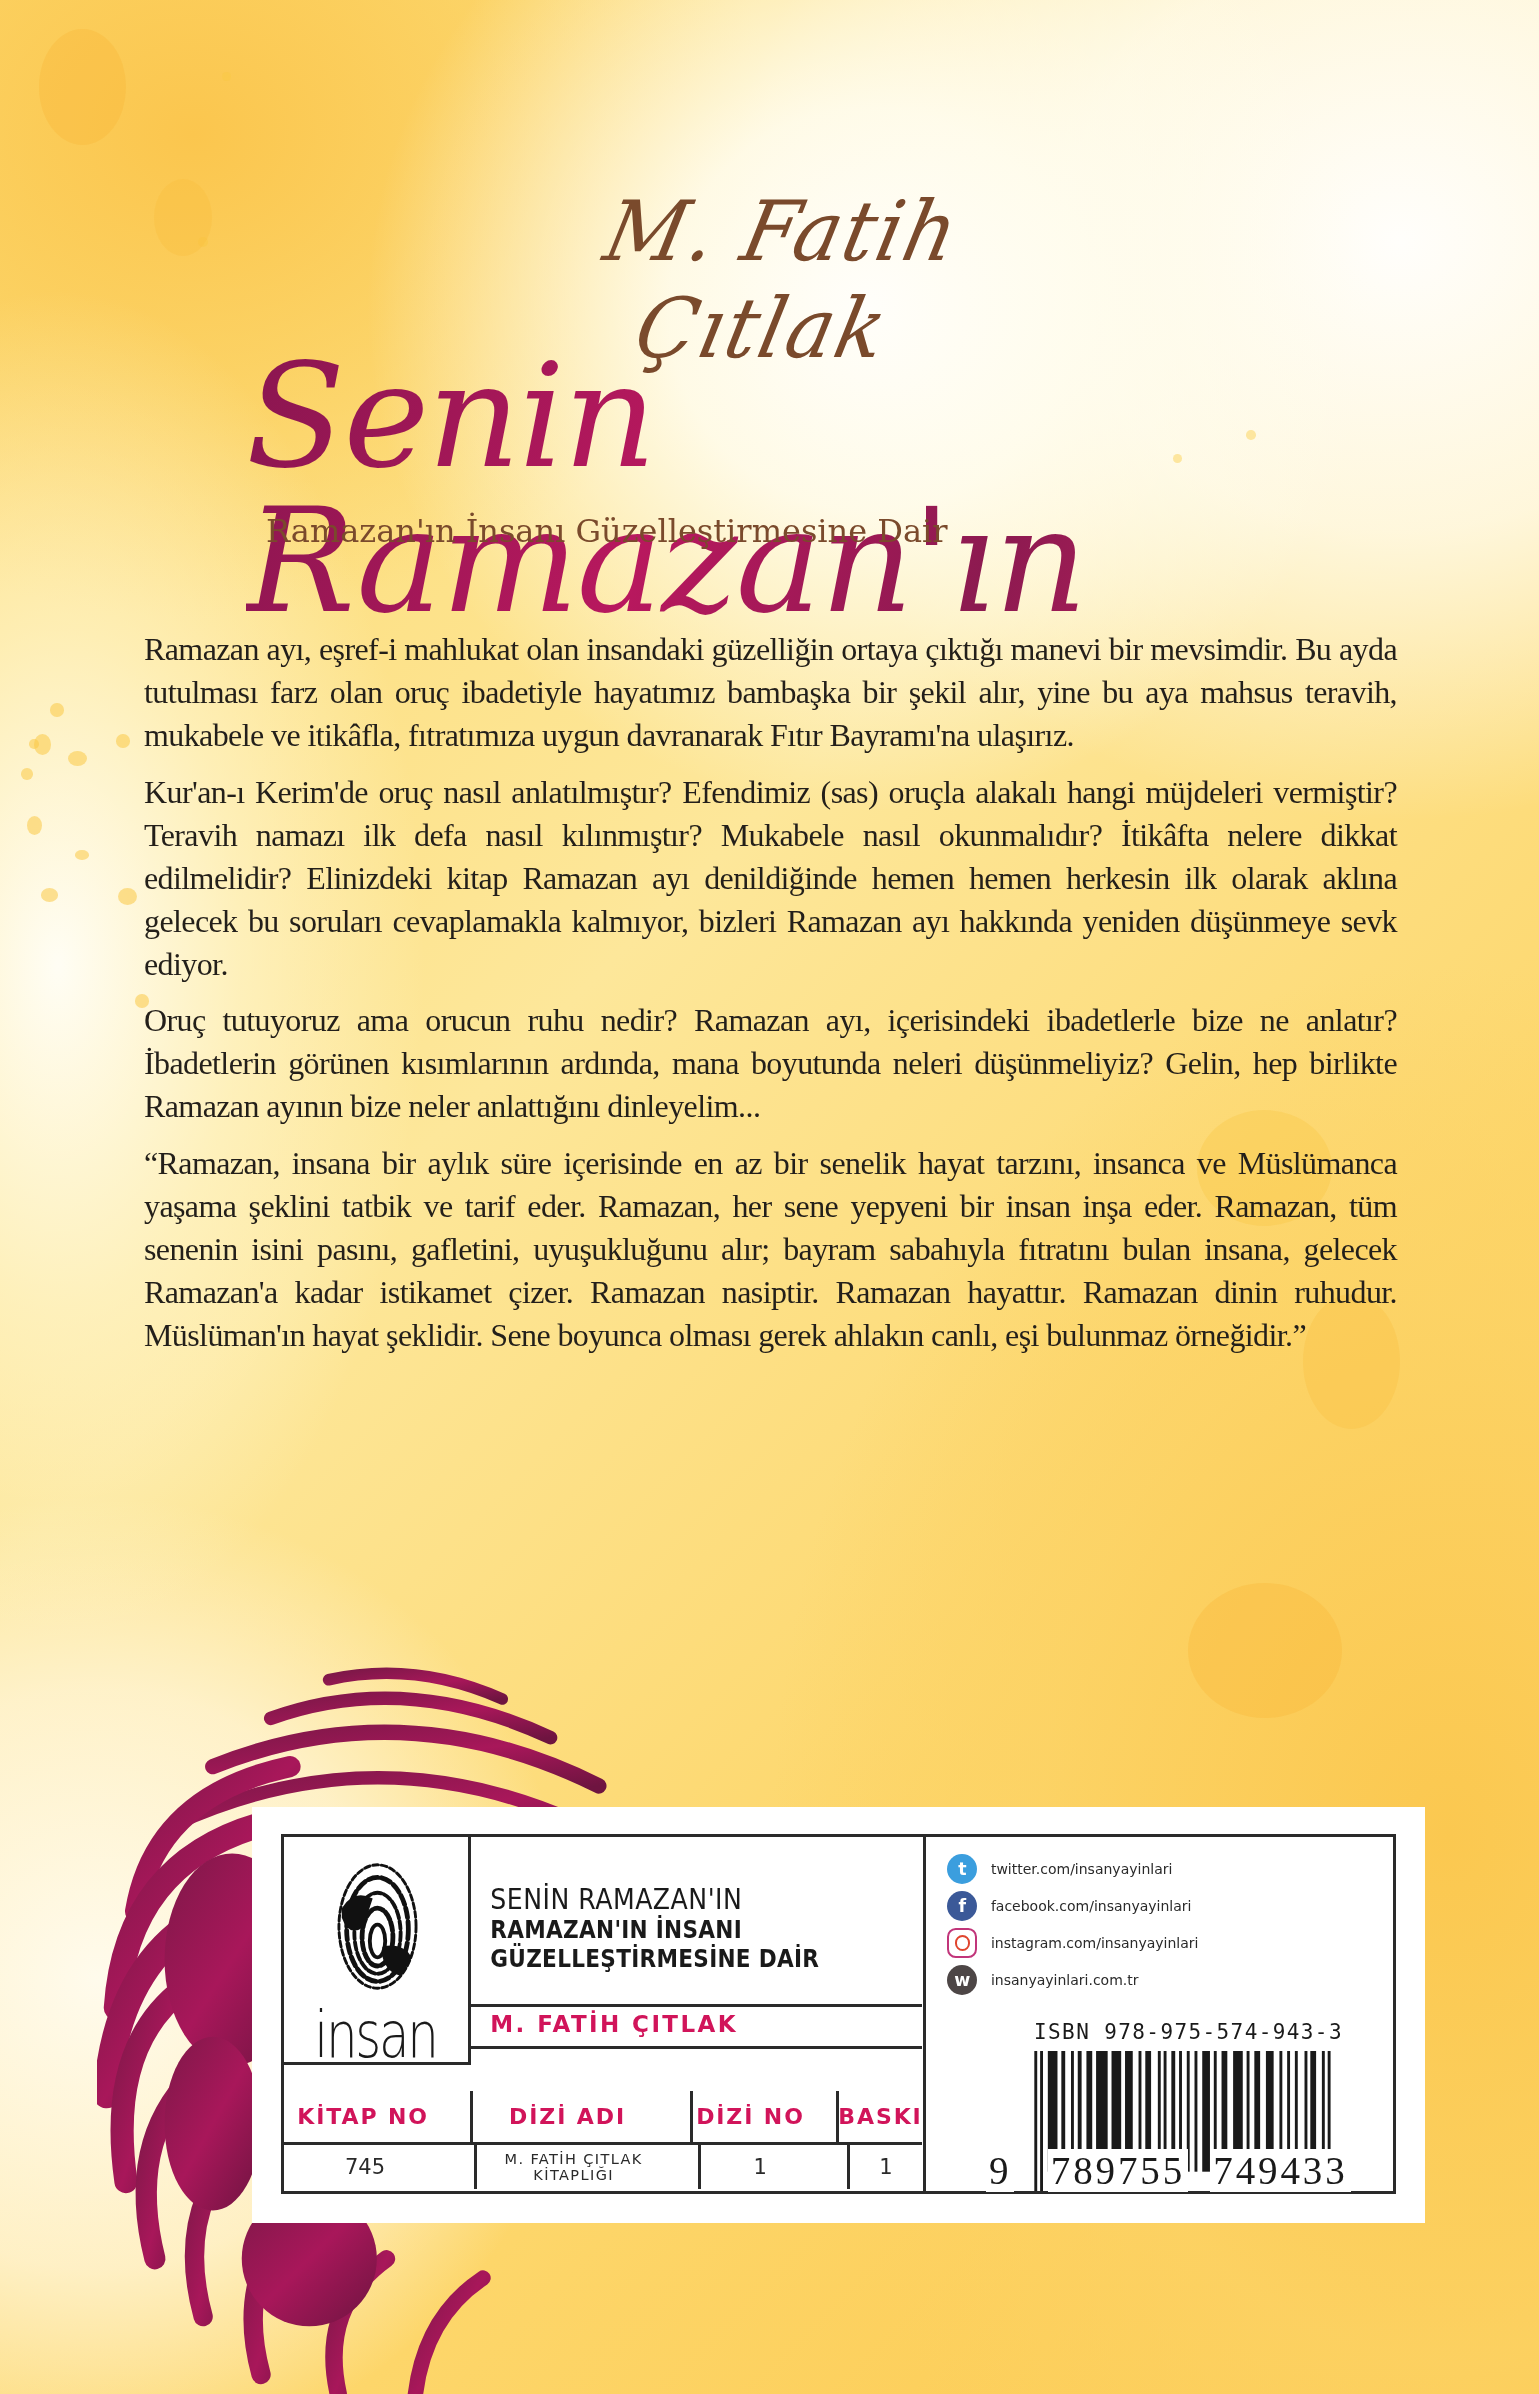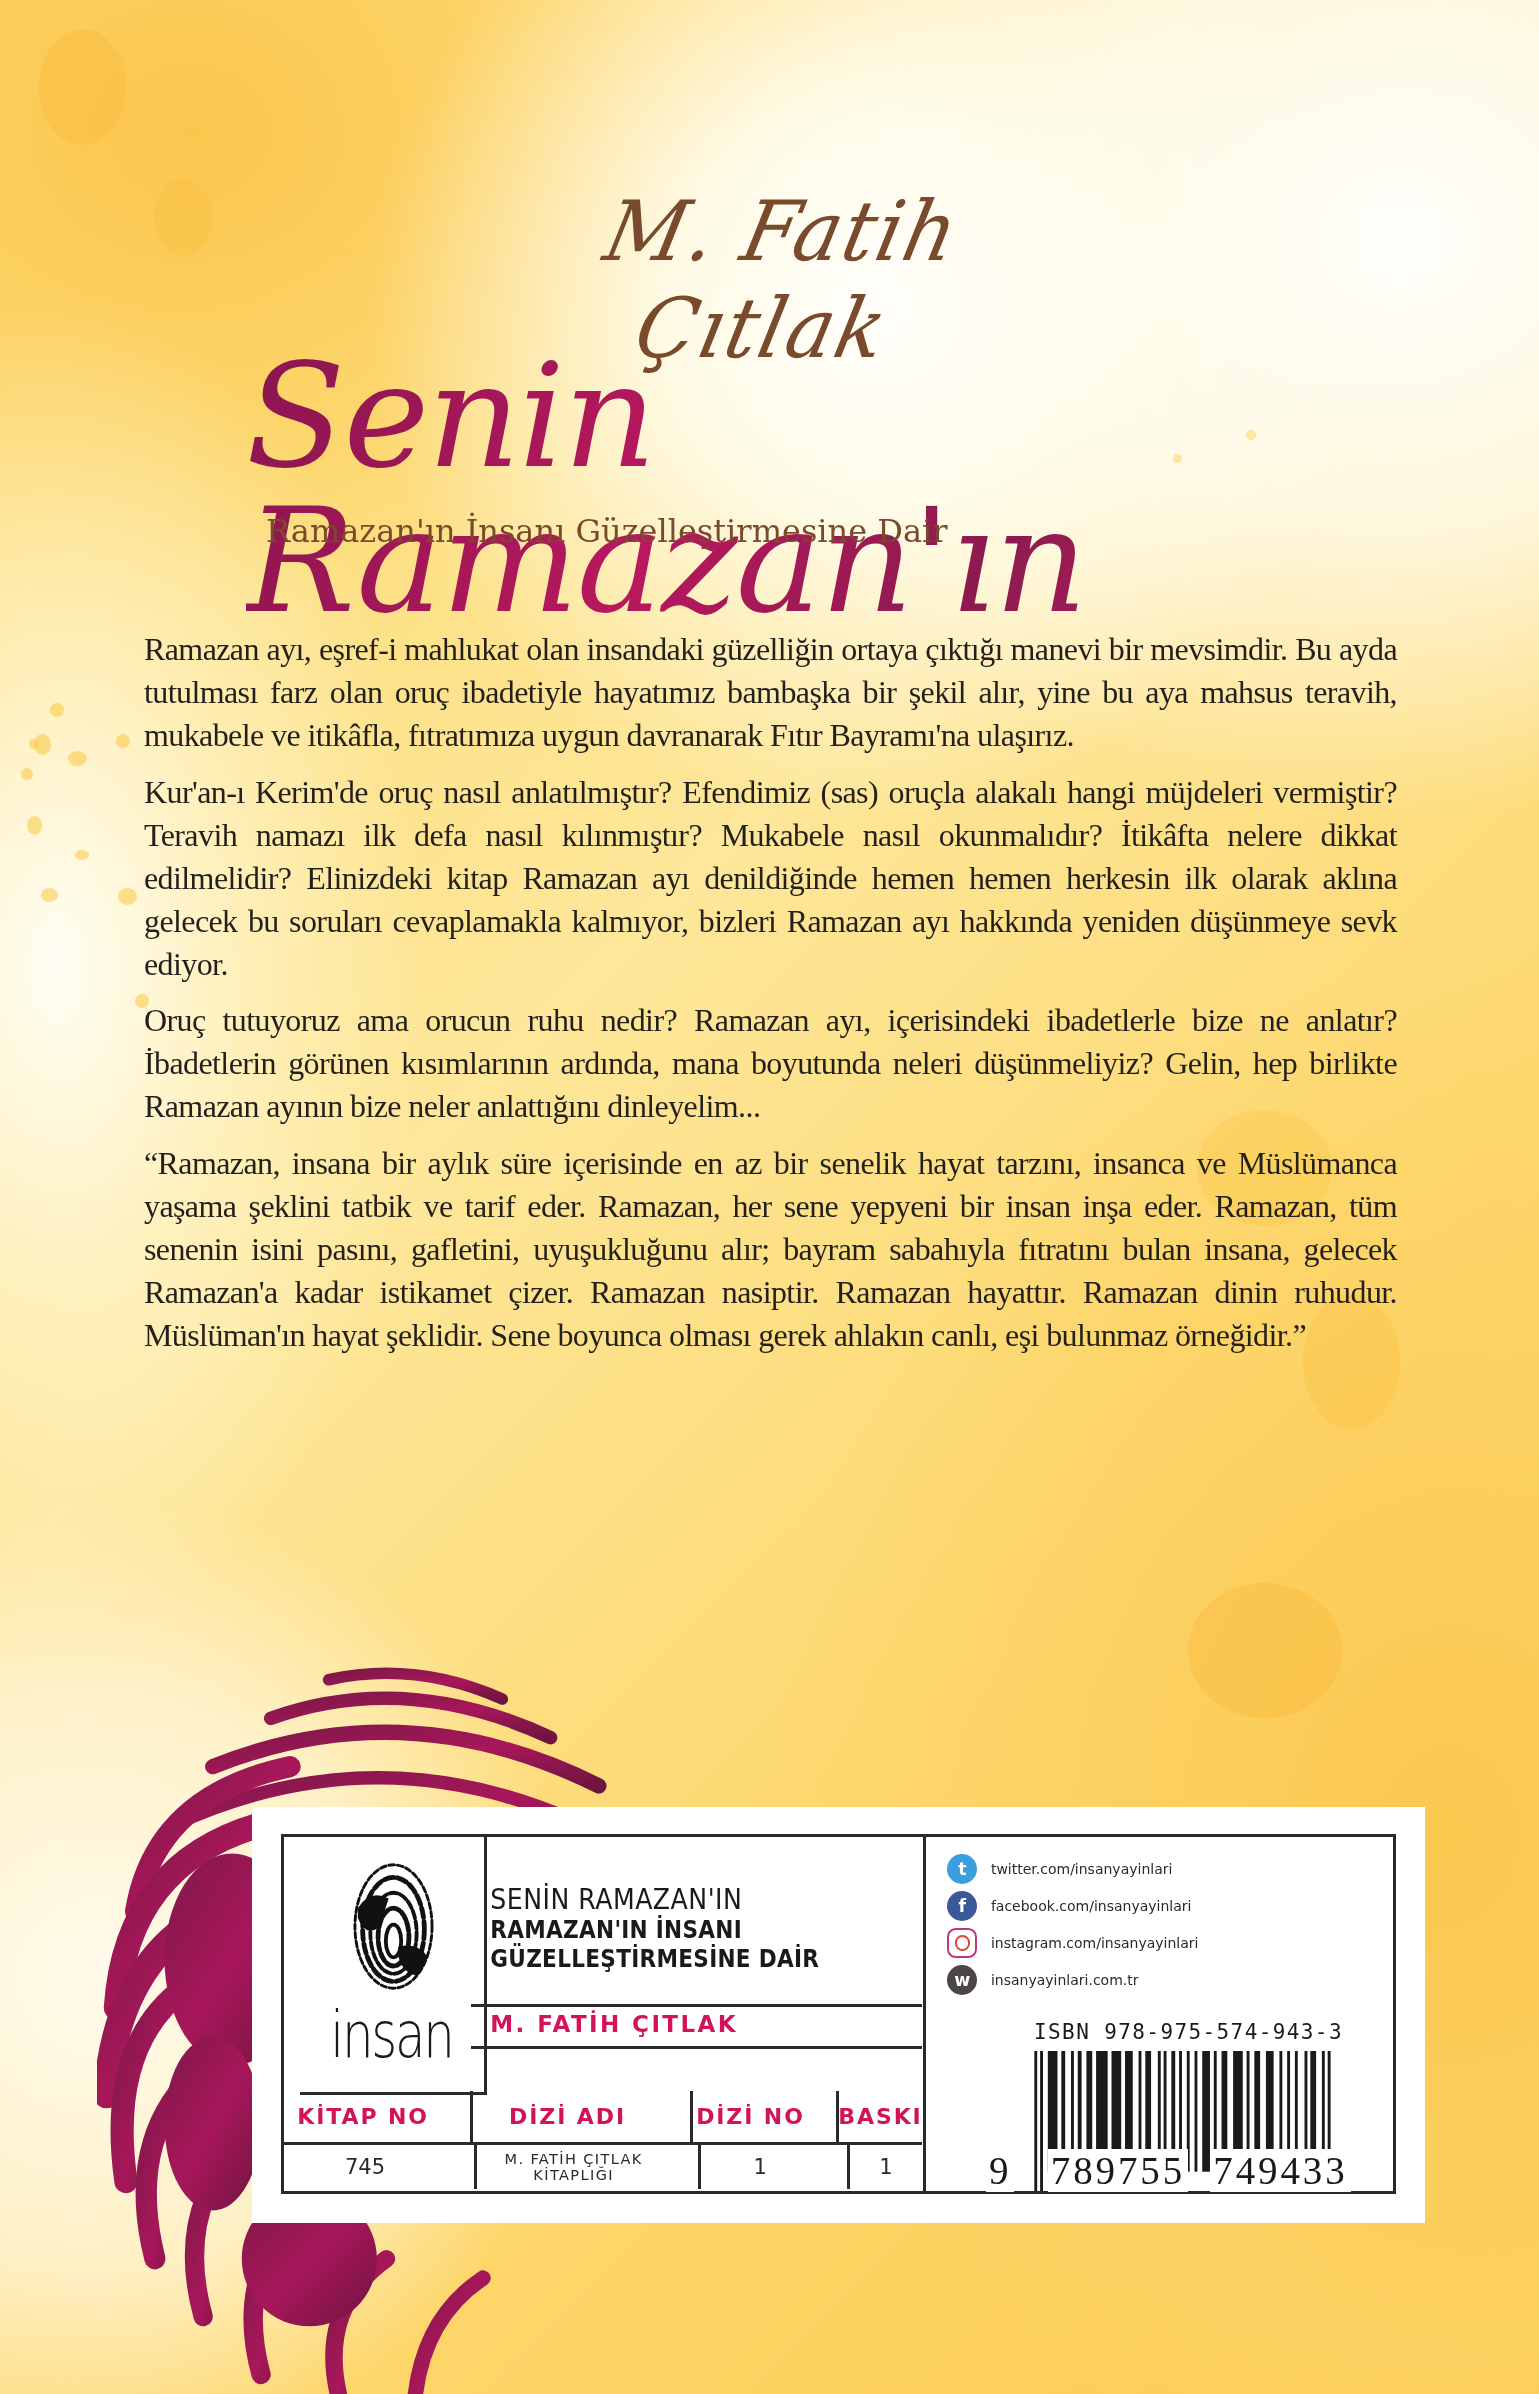--- a/index.html
+++ b/index.html
@@ -61,21 +61,21 @@
   }
   .inner {
     position: absolute; left: 29px; top: 27px; width: 1115px; height: 360px;
     border: 3.9px solid #2a2a2a;
   }
   .col-left {
     position: absolute; left: 0; top: 0; width: 642px; height: 100%;
     border-right: 3.9px solid #2a2a2a;
   }
   .logo-cell {
-    position: absolute; left: 16px; top: 0; width: 187px; height: 258px;
+    position: absolute; left: 0; top: 0; width: 187px; height: 228px;
     border-right: 3.9px solid #2a2a2a;
     border-bottom: 3.9px solid #2a2a2a;
   }
   .logo-print { position: absolute; left: 50px; top: 23px; width: 87px; height: 133px; }
   .logo-word {
     position: absolute; left: 0; top: 166px; width: 183px; text-align: center;
     font-family: "DejaVu Sans", sans-serif; font-size: 64px; font-weight: 300;
     color: #1a1a1a; letter-spacing: -2.9px; transform: scaleX(0.78); line-height: 1;
   }
   .title-cell {

